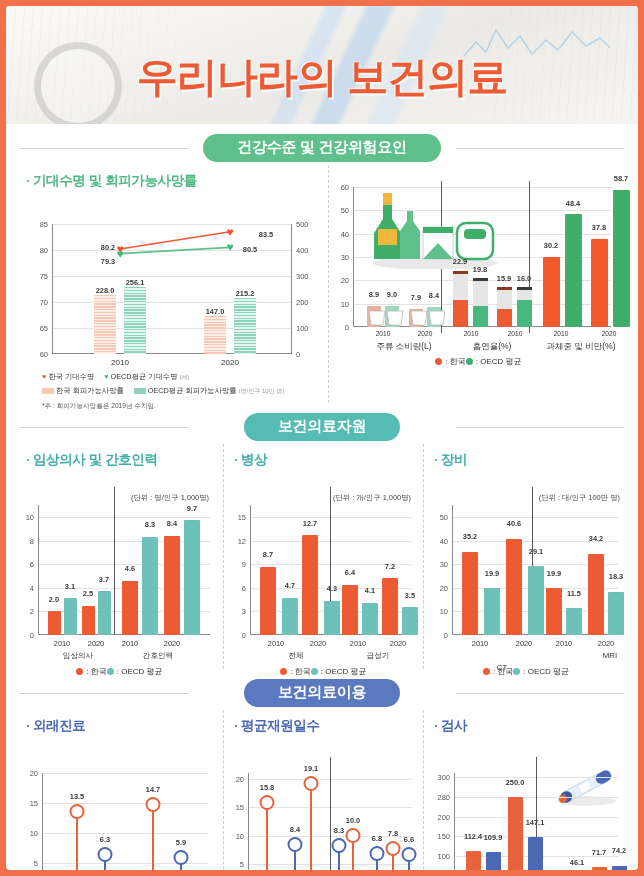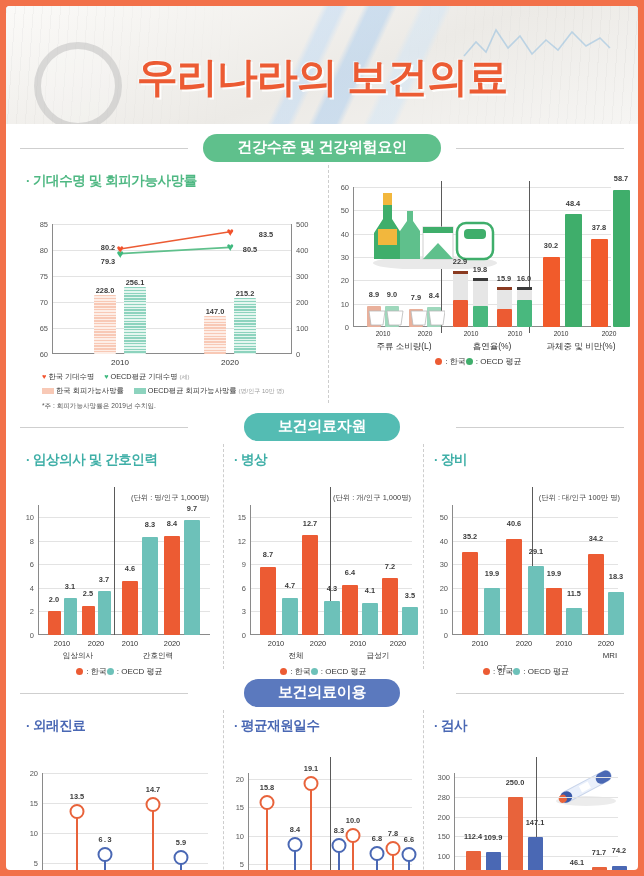--- a/index.html
+++ b/index.html
@@ -490,21 +490,21 @@
           <div class="ytick" style="top:0px;">20</div>
 
           <div class="lollipop-stem" style="left:34px; top:39px; height:81px; background:#E8633B;"></div>
           <div class="lollipop-head" style="left:35px; top:31px; border-color:#E8633B;"></div>
 
           <div class="vlabel" style="left:35px; top:28px;">13.5</div>
 
           <div class="lollipop-stem" style="left:62px; top:82px; height:38px; background:#4A68B4;"></div>
           <div class="lollipop-head" style="left:63px; top:74px; border-color:#4A68B4;"></div>
 
-          <div class="vlabel" style="left:63px; top:71px;font-family:Liberation Mono, monospace;">6.3</div>
+          <div class="vlabel" style="left:63px; top:71px;">6.3</div>
 
           <div class="lollipop-stem" style="left:110px; top:32px; height:88px; background:#E8633B;"></div>
           <div class="lollipop-head" style="left:111px; top:24px; border-color:#E8633B;"></div>
 
           <div class="vlabel" style="left:111px; top:21px;">14.7</div>
 
           <div class="lollipop-stem" style="left:138px; top:85px; height:35px; background:#4A68B4;"></div>
           <div class="lollipop-head" style="left:139px; top:77px; border-color:#4A68B4;"></div>
 
           <div class="vlabel" style="left:139px; top:74px;">5.9</div>

